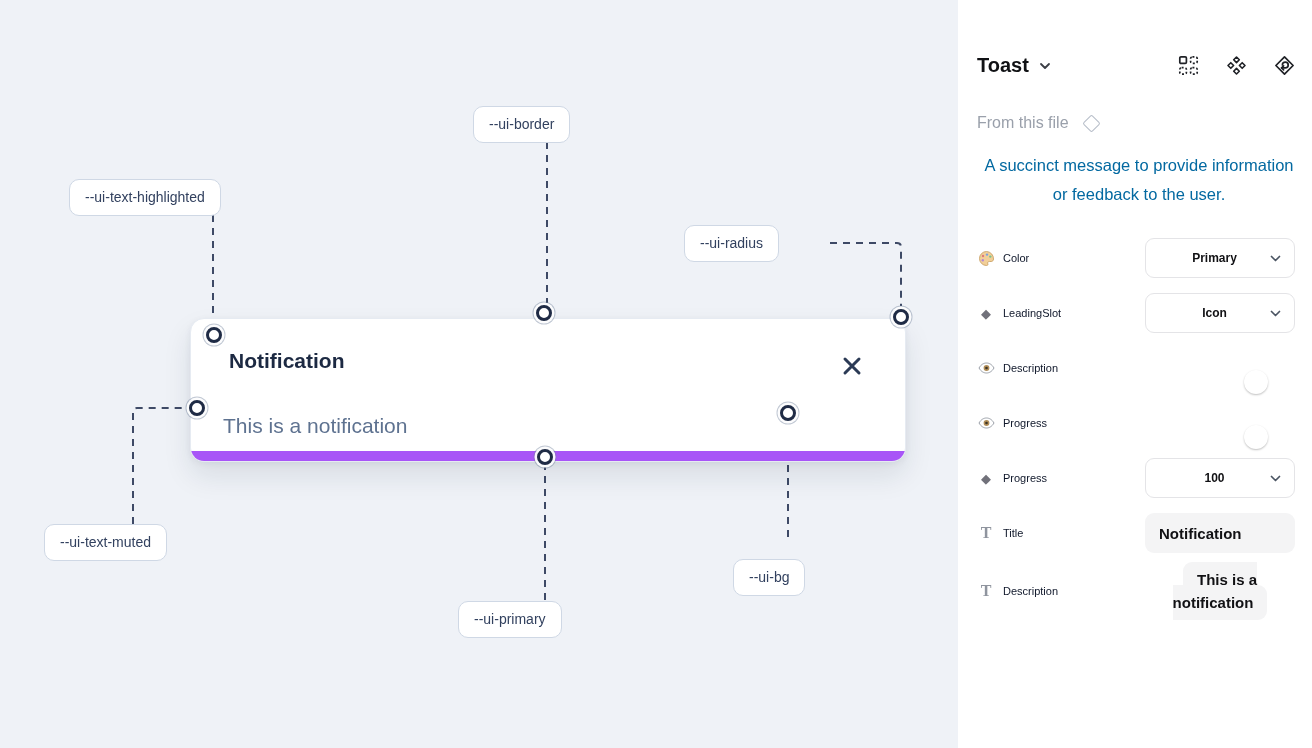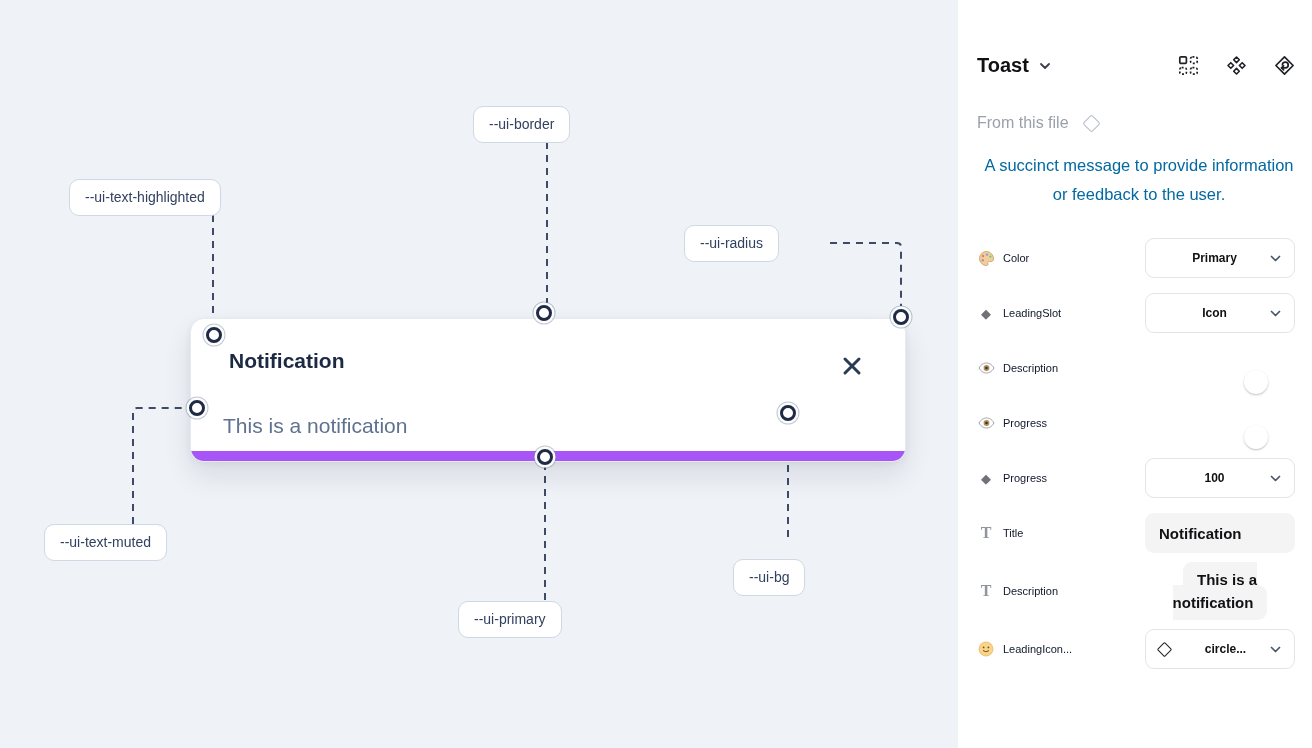--- a/index.html
+++ b/index.html
@@ -251,38 +251,16 @@
       <div class="prow">
         <span class="prow-label">
           <span class="picon type-glyph">T</span>
           <span class="plabel">Description</span>
         </span>
         <span class="ctrl">
           <span class="textfield">This is a notification</span>
         </span>
       </div>
 
-      <div class="prow">
-        <span class="prow-label">
-          <span class="picon">
-            <svg width="16" height="16" viewBox="0 0 16 16">
-                <circle cx="8" cy="8" r="7" fill="#fbd488" stroke="#e4b765" stroke-width="0.8"></circle>
-                <circle cx="5.6" cy="6.4" r="0.9" fill="#6b5330"></circle>
-                <circle cx="10.4" cy="6.4" r="0.9" fill="#6b5330"></circle>
-                <path d="M5.3 9.8 Q8 12 10.7 9.8" stroke="#6b5330" stroke-width="1" fill="none" stroke-linecap="round"></path>
-              </svg>
-          </span>
-          <span class="plabel">LeadingIcon...</span>
-        </span>
-        <span class="ctrl">
-          <span class="dropdown">
-            <span class="dd-diamond"></span>
-            <span class="val">circle...</span>
-            <svg class="chev" width="11" height="7" viewBox="0 0 11 7">
-                <path d="M1.5 1.5 L5.5 5.5 L9.5 1.5" stroke="#4b5563" stroke-width="1.7" fill="none" stroke-linecap="round" stroke-linejoin="round"></path>
-              </svg>
-          </span>
-        </span>
-      </div>
 
     </div>
   </div>
 </div>
 
 </body></html>

